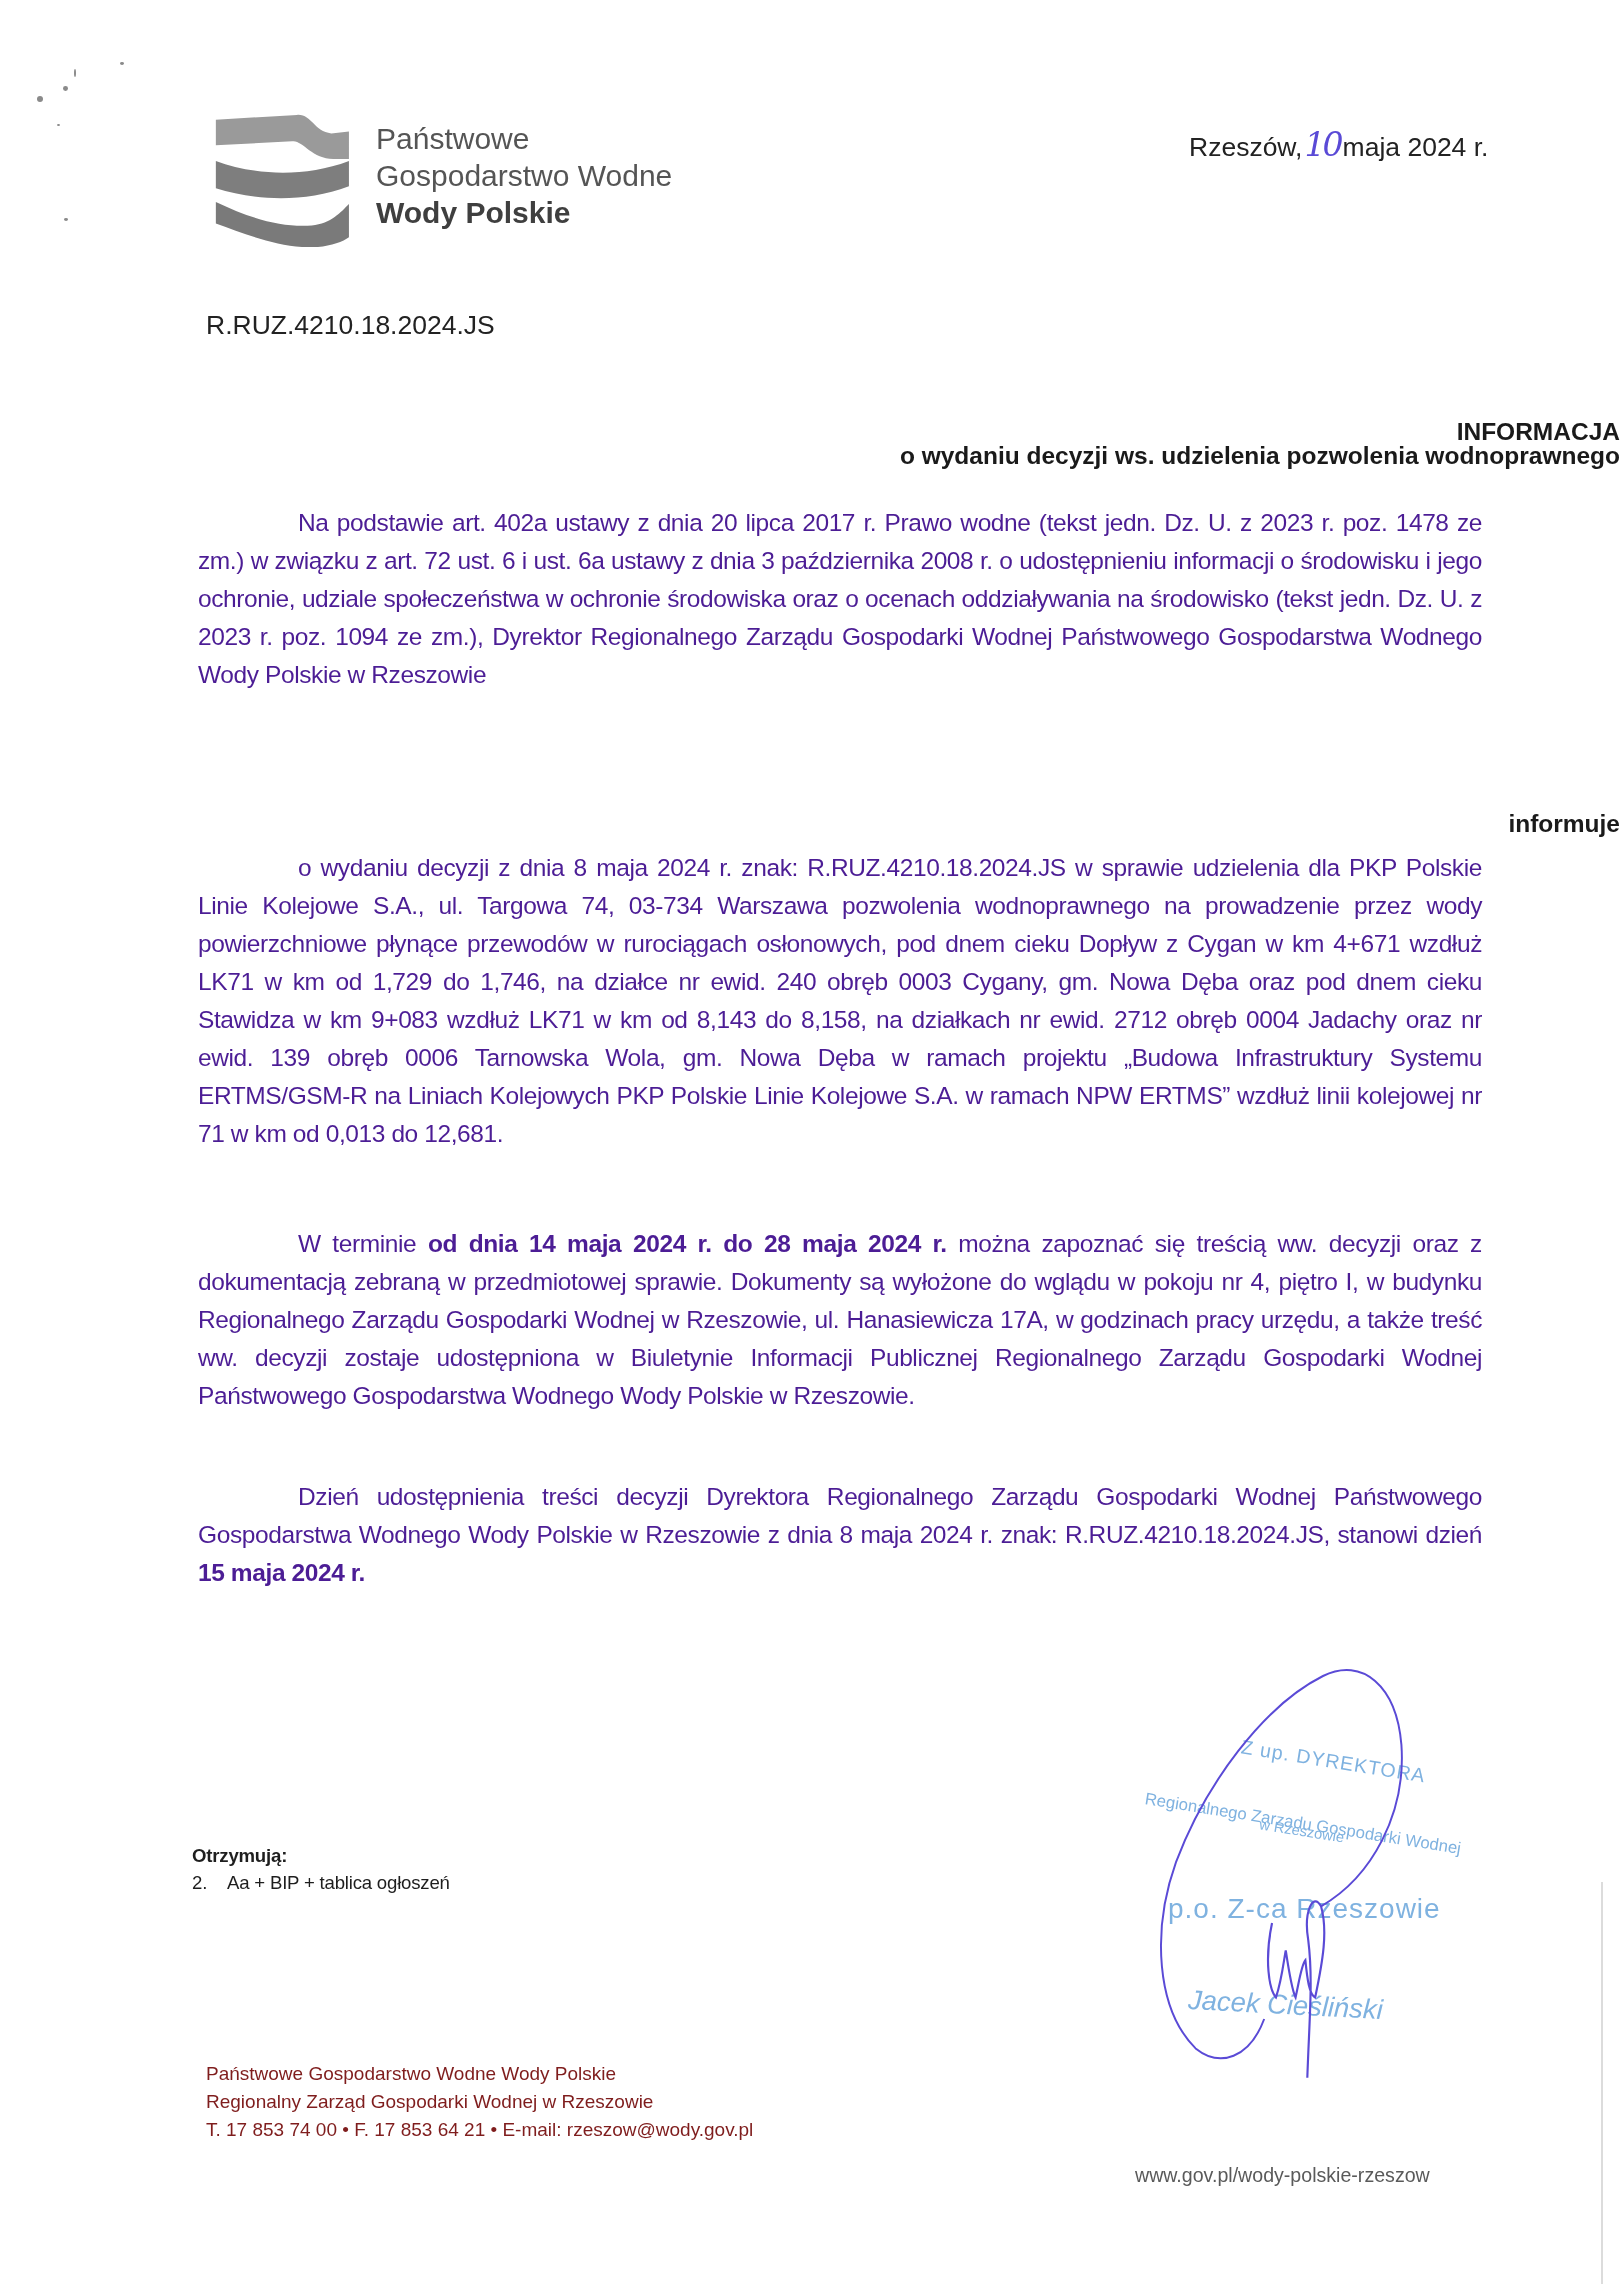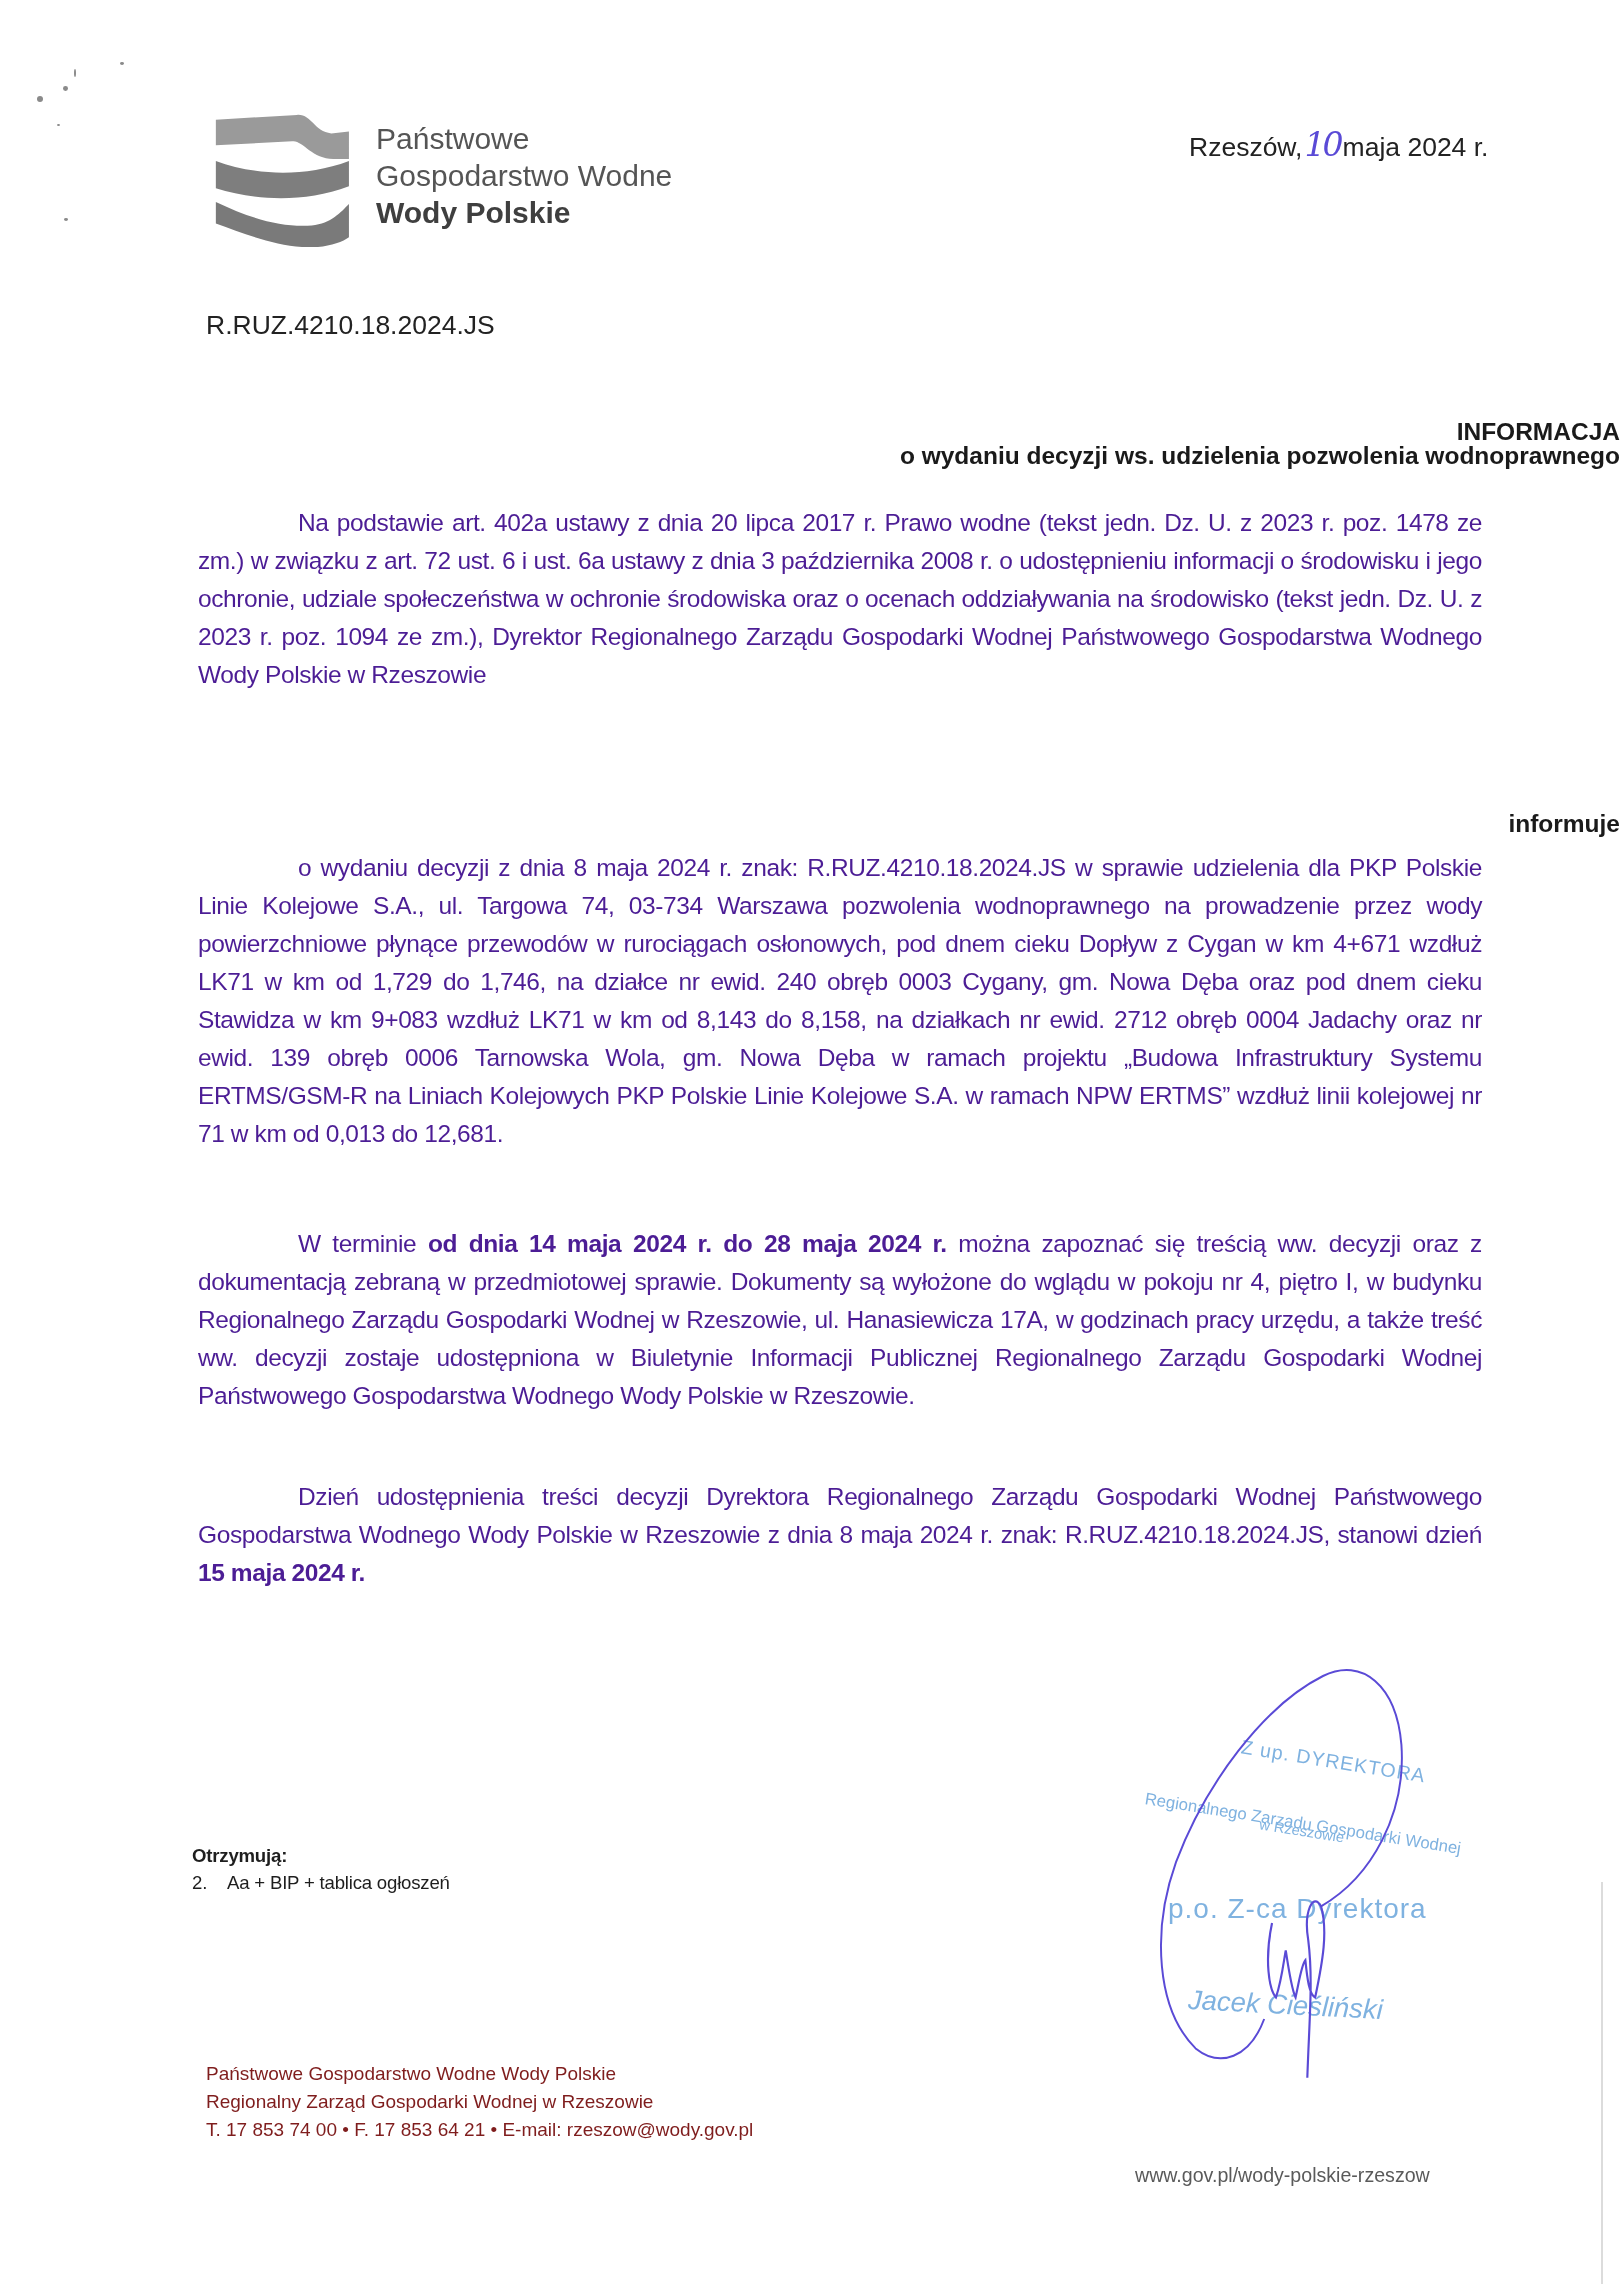--- a/index.html
+++ b/index.html
@@ -94,21 +94,21 @@
 
 <div class="abs recip">
   <div class="head">Otrzymują:</div>
   <div><span class="num">2.</span><span>Aa + BIP + tablica ogłoszeń</span></div>
 </div>
 
 <div class="abs stamp">
   <div class="stamp-text" style="left:113px;top:84px;font-size:19.6px;transform:rotate(9deg);letter-spacing:1px;">Z up. DYREKTORA</div>
   <div class="stamp-text" style="left:17.6px;top:123px;font-size:16.7px;transform:rotate(9deg);transform-origin:left center;">Regionalnego Zarzadu Gospodarki Wodnej</div>
   <div class="stamp-text" style="left:132px;top:157px;font-size:14.7px;transform:rotate(9deg);">w Rzeszowie</div>
-  <div class="stamp-text" style="left:41px;top:227px;font-size:28px;letter-spacing:1px;">p.o. Z-ca Dyrektora</div>
+  <div class="stamp-text" style="left:41px;top:227px;font-size:28px;letter-spacing:1px;">p.o. Z-ca Rzeszowie</div>
   <div class="stamp-text" style="left:61px;top:323px;font-size:27.4px;font-style:italic;transform:rotate(3deg);">Jacek Cieśliński</div>
   <svg class="abs" width="392" height="412" viewBox="0 0 400 420" style="left:0;top:0;">
     <path d="M148 262 C140 300 145 330 152 338 C158 320 160 300 162 290 C165 310 168 330 172 338 C176 320 178 305 182 300 C184 320 186 335 192 338 C200 300 205 270 198 245 C190 230 180 250 185 280 C190 320 186 360 184 420" fill="none" stroke="#5a4ad6" stroke-width="2.2"></path>
     <path d="M198 245 C250 215 285 150 280 80 C275 20 240 -10 200 10 C140 40 80 120 50 200 C25 270 30 350 70 390 C95 410 125 400 140 360" fill="none" stroke="#5a4ad6" stroke-width="2"></path>
   </svg>
 </div>
 
 <div class="abs footer-addr">
   <div>Państwowe Gospodarstwo Wodne Wody Polskie</div>
   <div>Regionalny Zarząd Gospodarki Wodnej w Rzeszowie</div>

